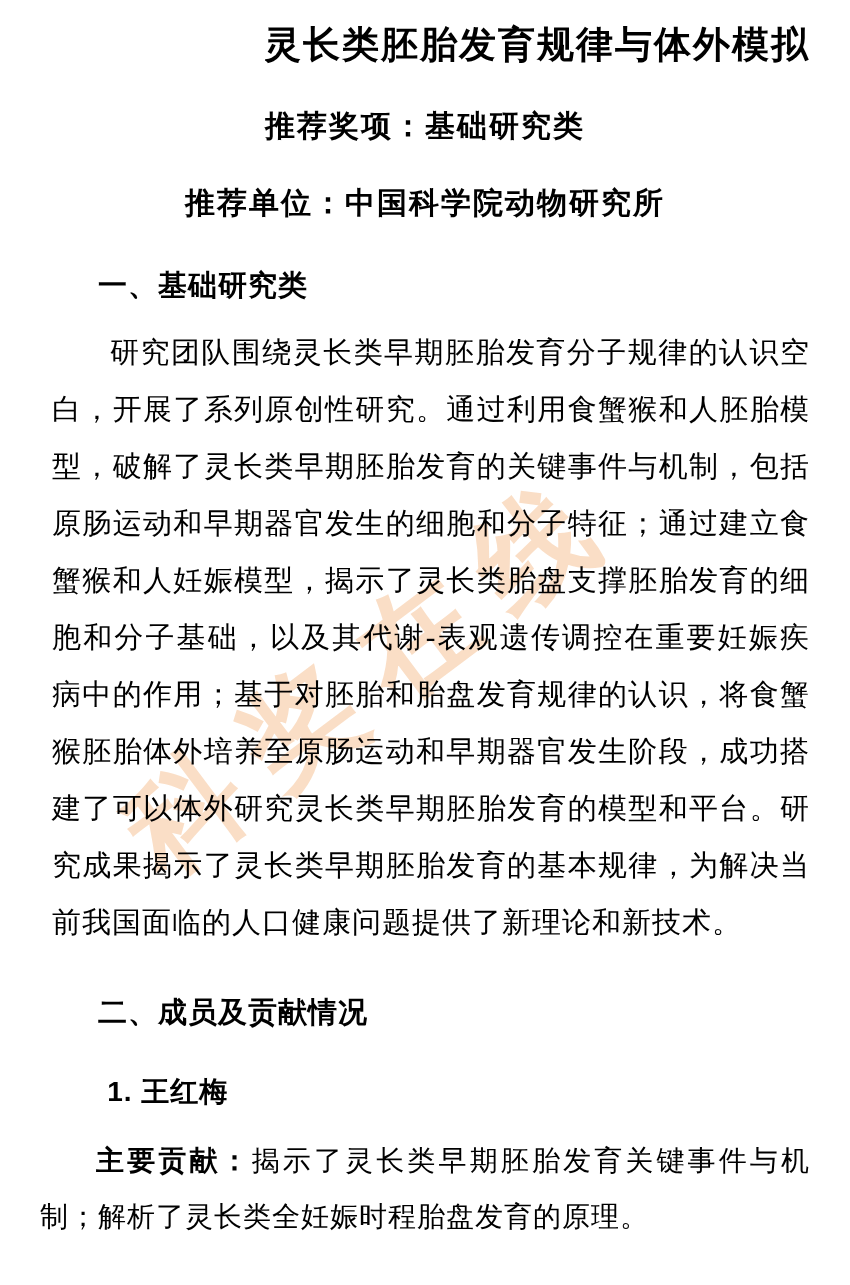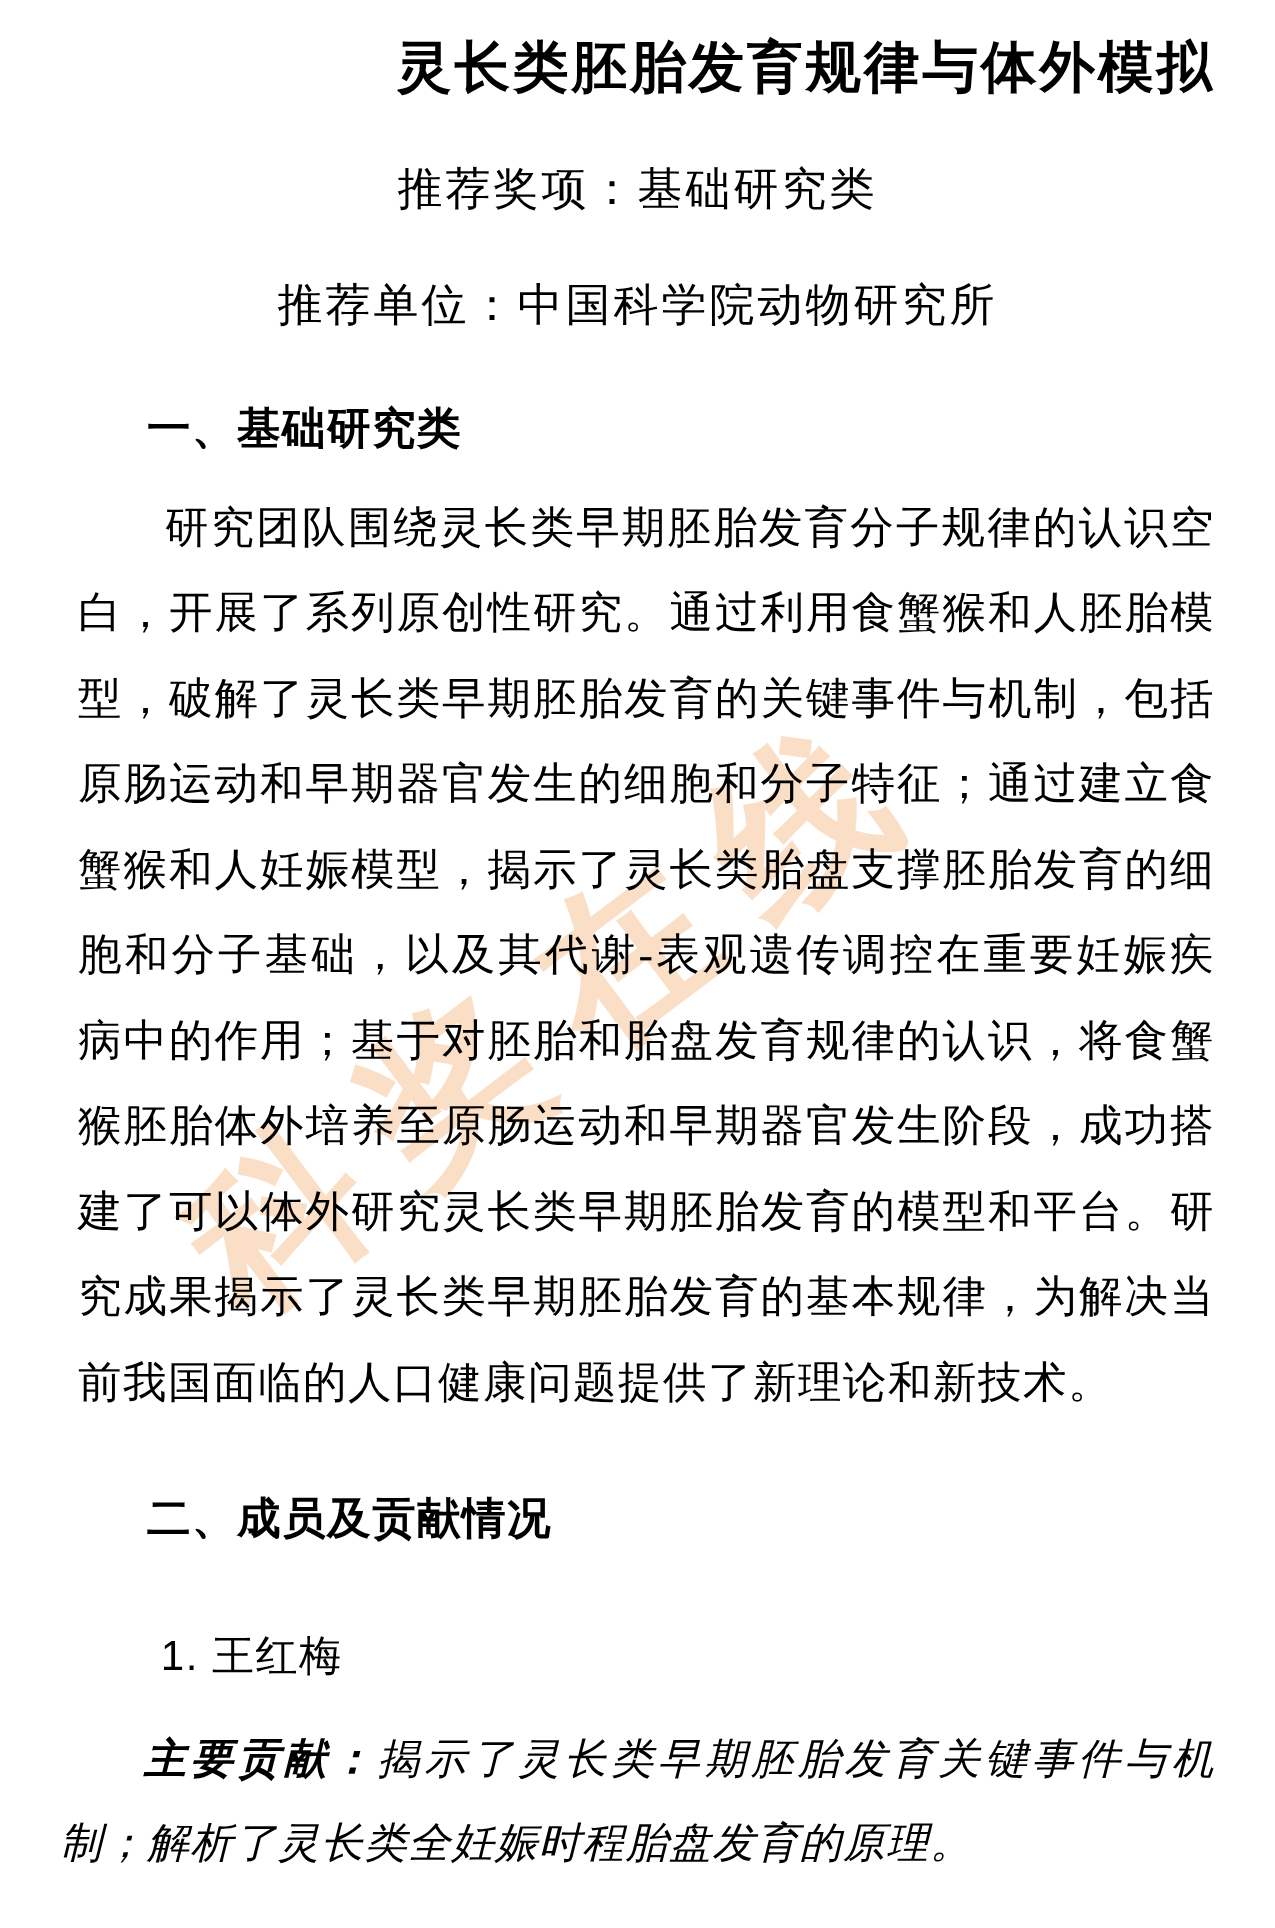--- a/index.html
+++ b/index.html
@@ -28,21 +28,21 @@
   .doc-title {
     font-family: "Liberation Sans", sans-serif;
     font-weight: bold;
     font-size: 37px;
     text-align: right;
     margin: 6px 0 0 0;
     letter-spacing: 2px;
   }
   .center-line {
     font-family: "Liberation Sans", sans-serif;
-    font-weight: normal;
+    font-weight: bold;
     font-size: 30px;
     text-align: center;
     margin: 36px 0 0 0;
     letter-spacing: 2px;
   }
   .section-heading {
     font-family: "Liberation Sans", sans-serif;
     font-weight: bold;
     font-size: 29px;
     margin: 42px 0 0 0;
@@ -52,34 +52,33 @@
   .body-para {
     font-size: 29px;
     line-height: 57px;
     text-align: justify;
     text-indent: 2em;
     margin: 18px 0 0 12px;
     letter-spacing: 1px;
   }
   .member-name {
     font-family: "Liberation Sans", sans-serif;
-    font-weight: normal;
+    font-weight: bold;
     font-size: 28px;
-    margin: 52px 0 0 0;
+    margin: 40px 0 0 0;
     text-indent: 2.4em;
     letter-spacing: 1px;
   }
   .contribution {
     font-size: 28px;
     line-height: 56px;
     text-align: justify;
     text-indent: 2em;
     margin: 22px 0 0 0;
     letter-spacing: 1px;
-    font-style: italic;
   }
   .contribution .label {
     font-family: "Liberation Sans", sans-serif;
     font-weight: bold;
   }
   .watermark {
     position: absolute;
     top: 770px;
     left: 140px;
     z-index: 0;

